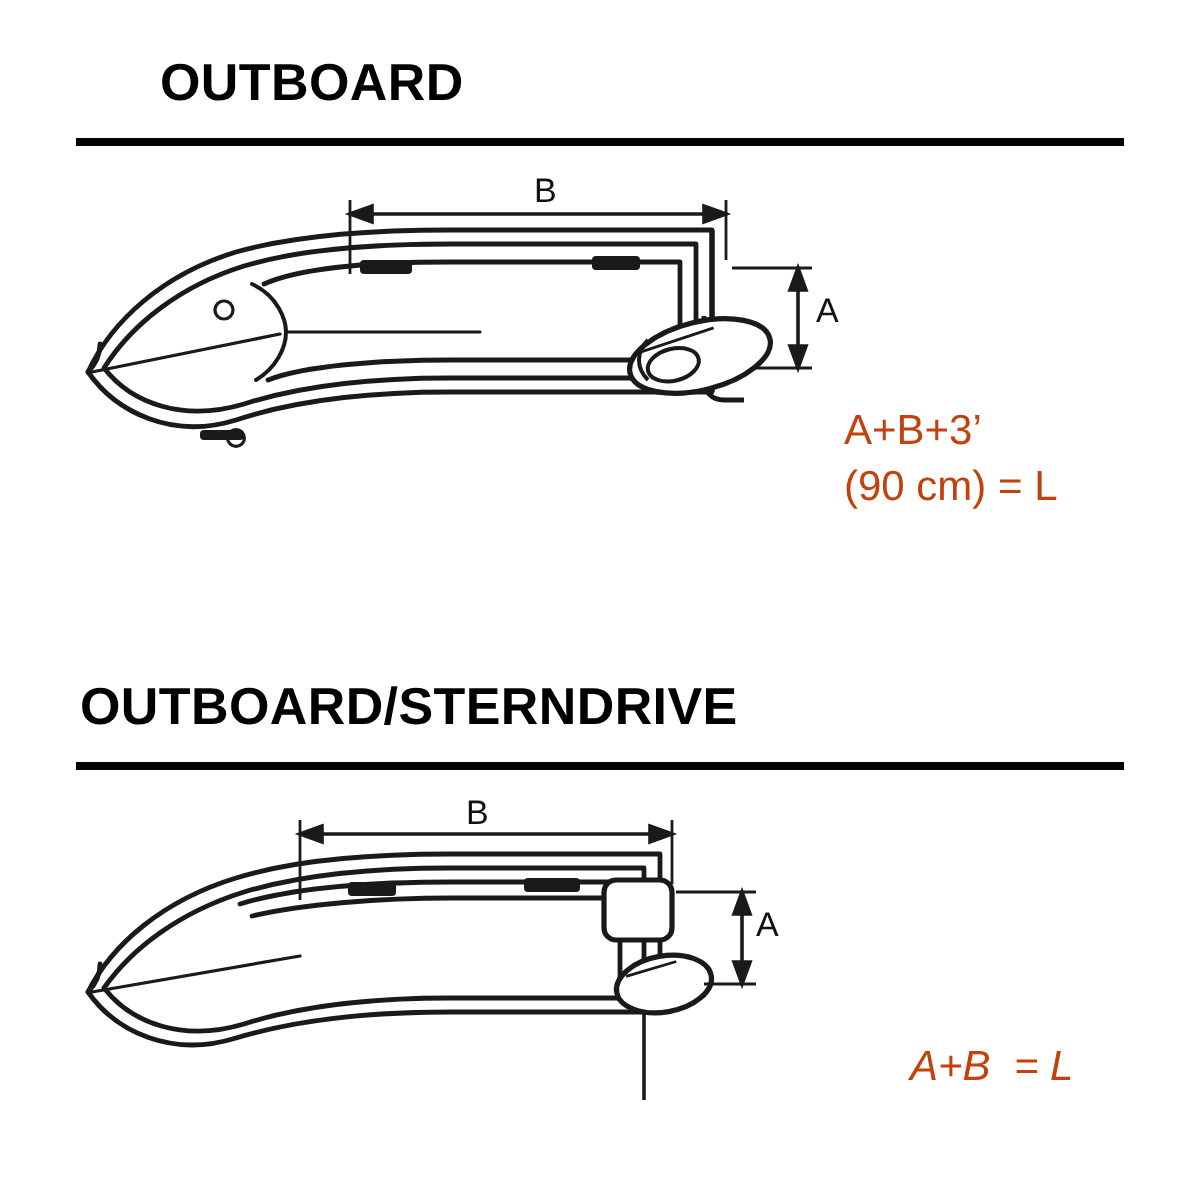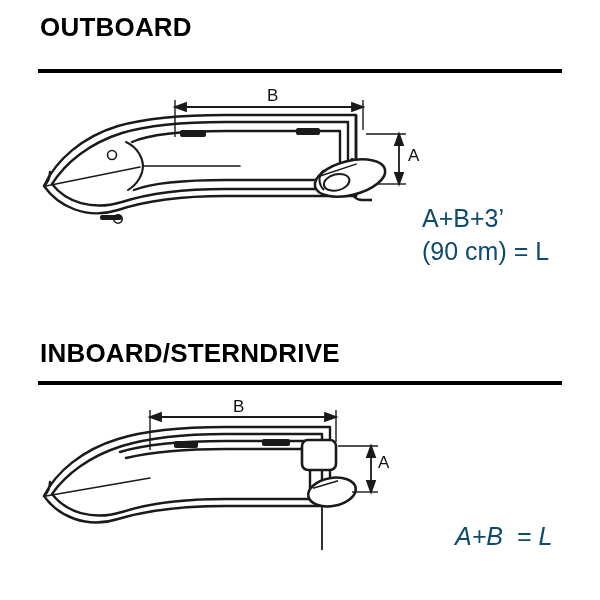--- a/index.html
+++ b/index.html
@@ -30,37 +30,37 @@
 
   .section-title {
     position: absolute;
     left: 40px;
     font-size: 26px;
     font-weight: bold;
     letter-spacing: 0.2px;
     color: #000;
     white-space: nowrap;
   }
-  #outboard-title { top: 12px; }
+  #outboard-title { top: 26px; margin-left: 40px; }
   #inboard-title  { top: 38px; }
 
   .title-rule {
     position: absolute;
     left: 38px;
     width: 524px;
     height: 4px;
     background: #000;
   }
   #outboard-rule { top: 69px; }
   #inboard-rule  { top: 81px; }
 
   .formula {
     position: absolute;
-    font-size: 25px;
-    color: #0c4a6e;
+    font-size: 21px;
+    color: #c2410c;
     white-space: pre;
     line-height: 1.32;
     font-family: "Liberation Sans", sans-serif;
   }
   #outboard-formula { left: 422px; top: 202px; }
   #inboard-formula  { left: 455px; top: 220px; font-style: italic; }
 
   .dim-label {
     position: absolute;
     font-size: 17px;
@@ -149,21 +149,21 @@
     <div class="dim-label" style="left:267px; top:86px;">B</div>
 
     <div class="dim-label" style="left:408px; top:146px;">A</div>
 
     <div class="formula" id="outboard-formula">A+B+3’
 (90 cm) = L</div>
   </div>
 
   <div class="section" id="section-inboard">
 
-    <div class="section-title" id="inboard-title">INBOARD/STERNDRIVE</div>
+    <div class="section-title" id="inboard-title">OUTBOARD/STERNDRIVE</div>
 
     <div class="title-rule" id="inboard-rule"></div>
 
     <svg class="drawing" width="600" height="300" viewBox="0 0 600 300">
 
       <g fill="none" stroke="#1a1a1a" stroke-width="2.4" stroke-linejoin="round" stroke-linecap="round">
         <path d="M 44,196 C 56,172 82,150 118,139 C 150,129 190,127 225,127 L 330,127 L 330,206 L 225,206 C 185,206 148,210 118,219 C 86,229 58,216 44,196 Z"></path>
         <path d="M 52,194 C 66,174 90,156 122,146 C 152,137 190,134 225,134 L 322,134 L 322,199 L 225,199 C 186,199 150,203 122,212 C 92,221 66,212 52,194"></path>
         <path d="M 120,152 C 146,144 186,141 226,141 L 314,141 L 314,149 L 226,149 C 190,149 152,152 126,158"></path>
         <path d="M 44,196 C 48,192 50,188 50,182"></path>

